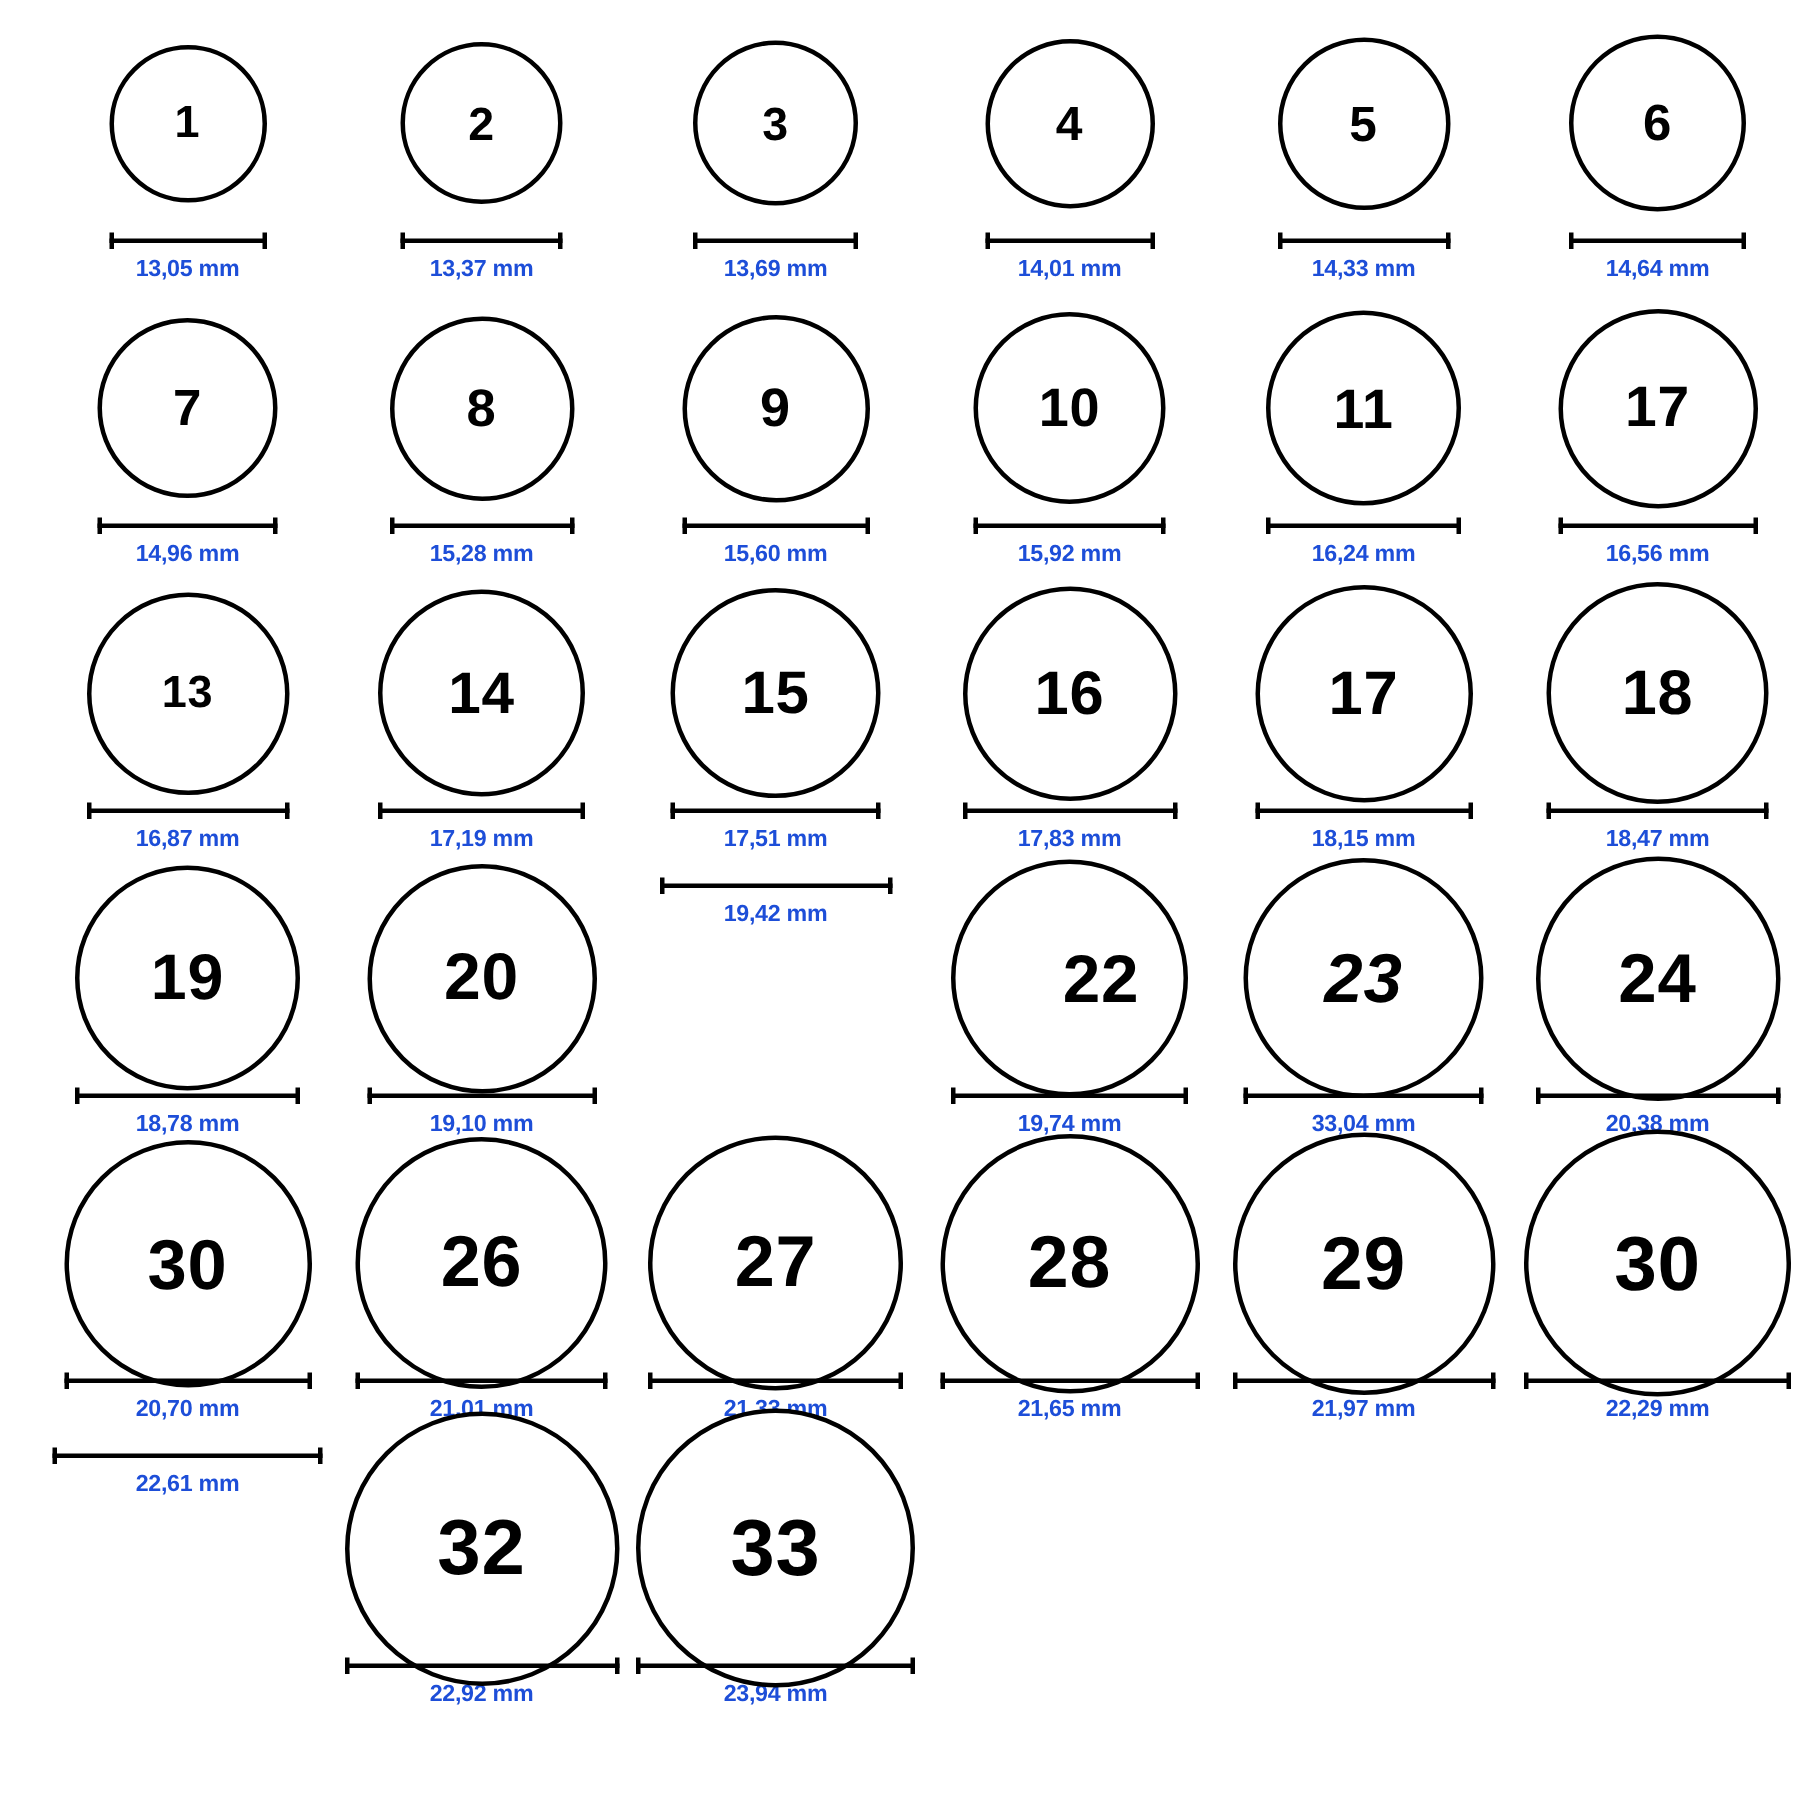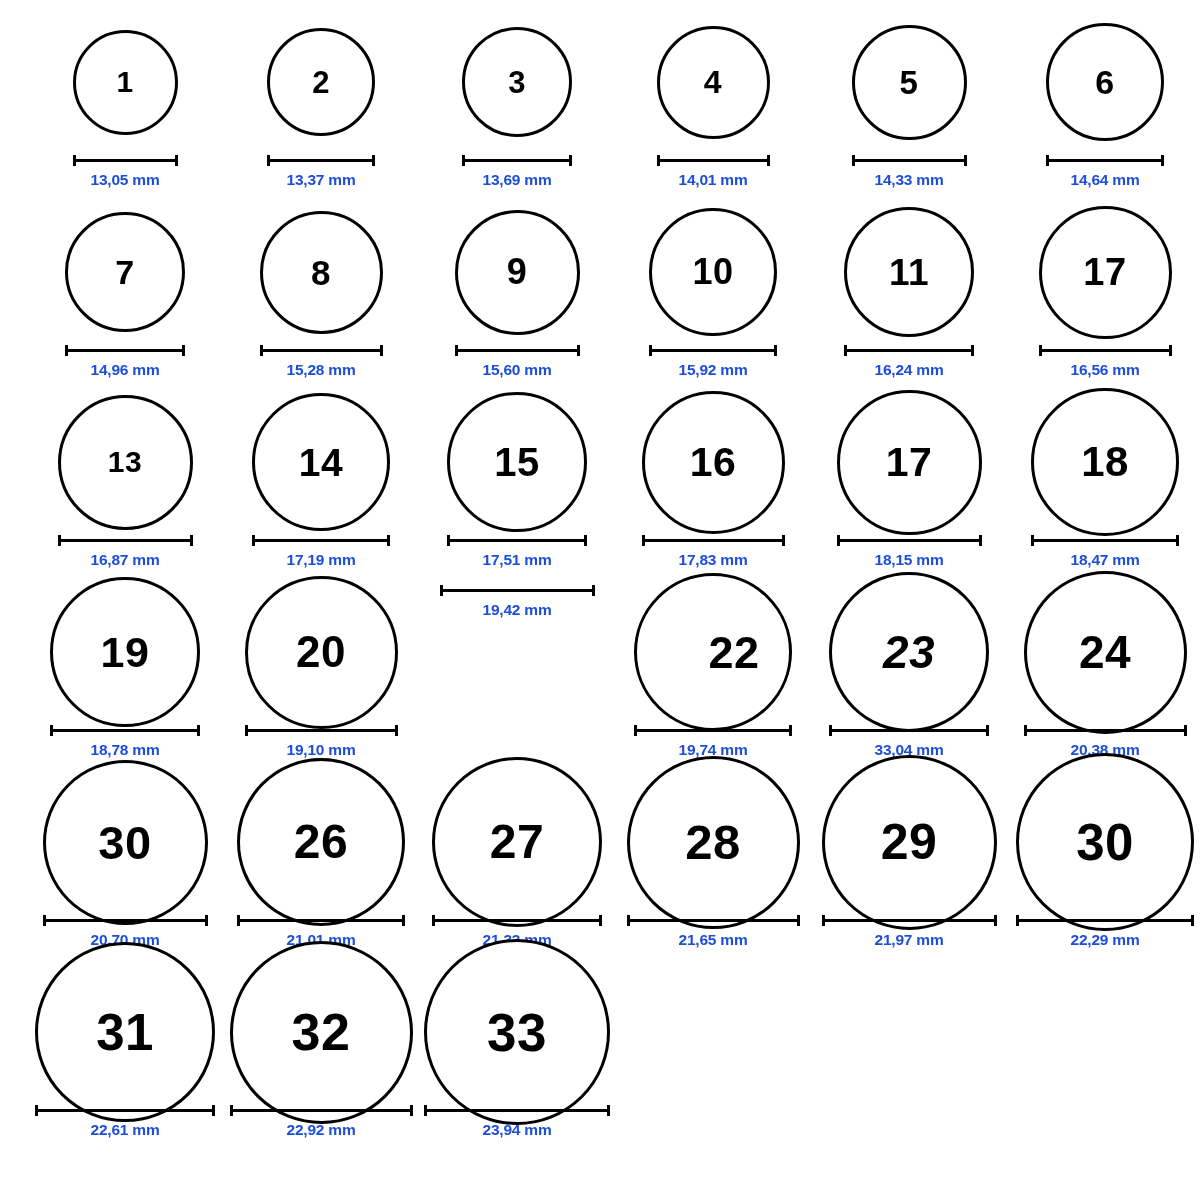--- a/index.html
+++ b/index.html
@@ -486,25 +486,20 @@
           </div>
         </div>
         <div class="measure">
           <div class="bar" style="width: 178px;">
             <div class="line"></div>
           </div>
         </div>
         <div class="mm">22,29 mm</div>
       </div>
       <div class="cell">
-        <div class="ring-wrap">
-          <div class="ring" style="width: 180px; height: 180px;">
-            <span class="ring-label" style="font-size: 51px;">31</span>
-          </div>
-        </div>
         <div class="measure">
           <div class="bar" style="width: 180px;">
             <div class="line"></div>
           </div>
         </div>
         <div class="mm">22,61 mm</div>
       </div>
       <div class="cell">
         <div class="ring-wrap">
           <div class="ring" style="width: 183px; height: 183px;">

